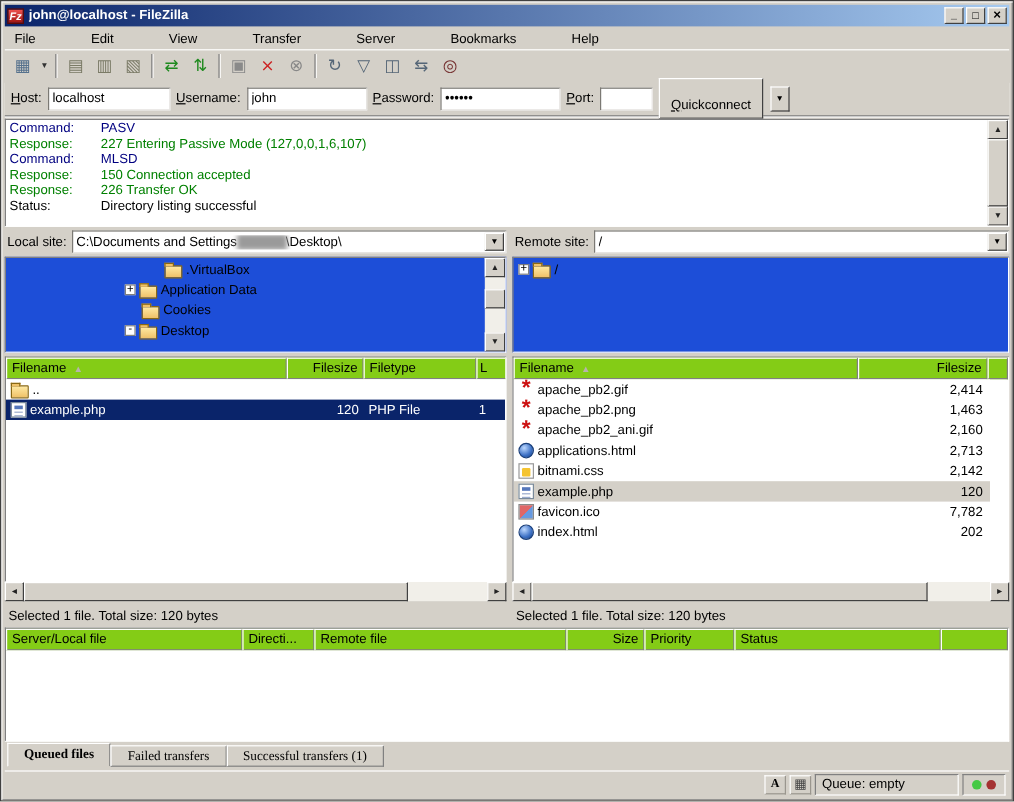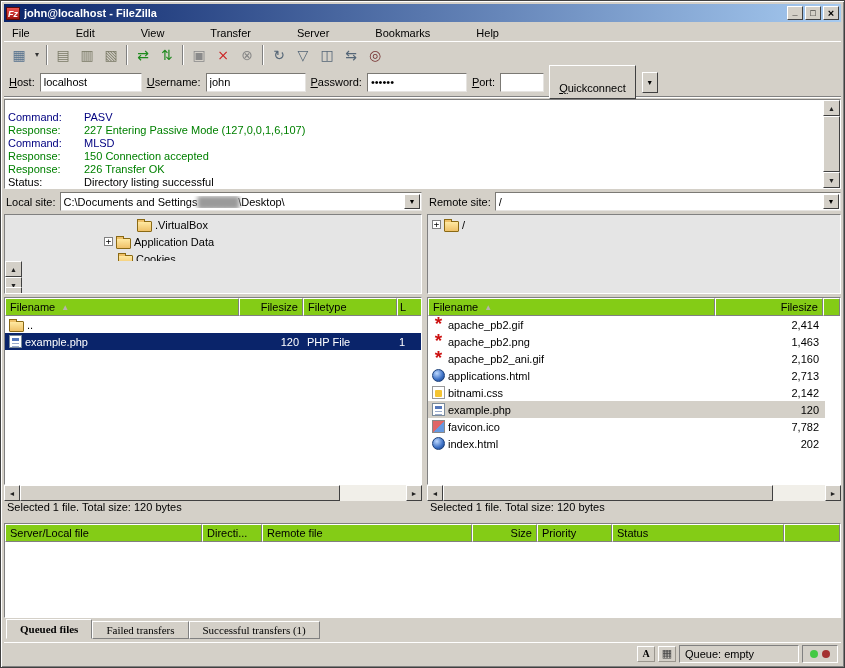--- a/index.html
+++ b/index.html
@@ -42,21 +42,21 @@
   .w-host{width:102px}.w-user{width:100px}.w-pass{width:100px}.w-port{width:44px}
   .qc-btn{height:21px;display:inline-block;padding:16px 9px;background:#d4d0c8;border:1px solid;
     border-color:#fff #404040 #404040 #fff;font:inherit;cursor:default;}
   .qc-btn::first-letter{text-decoration:underline;}
   .qc-drop{width:16px;height:21px;background:#d4d0c8;border:1px solid;border-color:#fff #404040 #404040 #fff;
     display:flex;align-items:center;justify-content:center;margin-left:1px;}
   .qc-drop::before{content:"▼";font-size:7px;}
   
   .log-wrap{height:90px;flex:none;margin-top:2px;display:flex;background:#fff;
     border:1px solid;border-color:#808080 #fff #fff #808080;overflow:hidden;}
-  .log{flex:1;padding:11px 3px;overflow:hidden;}
+  .log{flex:1;padding:1px 3px;overflow:hidden;}
   .log-line{display:flex;height:13px;line-height:13px;white-space:nowrap;}
   .log-label{width:76px;flex:none;}
   .log-line.command{color:var(--command-blue,#000080);}
   .log-line.response{color:var(--response-green,#008000);}
   .log-line.status{color:#000;}
   
   .vscroll{width:17px;flex:none;background:#f1efe9;display:flex;flex-direction:column;}
   .sb-btn{width:17px;height:16px;flex:none;background:#d4d0c8;border:1px solid;border-color:#fff #404040 #404040 #fff;
     display:flex;align-items:center;justify-content:center;font-size:7px;color:#222;}
   .sb-btn.h{width:16px;height:16px;}
@@ -77,21 +77,21 @@
   .site-label{padding-left:2px;white-space:nowrap;}
   .combo{flex:1;height:19px;background:#fff;border:1px solid;border-color:#7b7974 #e6e4e1 #e6e4e1 #7b7974;
     display:flex;align-items:center;padding-left:3px;overflow:hidden;}
   .combo-text{flex:1;white-space:nowrap;overflow:hidden;}
   .combo-arrow{width:16px;height:15px;flex:none;background:#d4d0c8;border:1px solid;border-color:#fff #404040 #404040 #fff;
     display:flex;align-items:center;justify-content:center;margin-right:1px;}
   .combo-arrow::before{content:"▼";font-size:7px;}
   .redacted{filter:blur(2px);color:#9a9a9a;letter-spacing:-1px;}
   
   .trees-row{height:80px;flex:none;display:flex;margin-top:1px;}
-  .treebox{background:#e5e5e5;border:1px solid;border-color:#808080 #fff #fff #808080;display:flex;overflow:hidden;flex-direction:column;}
+  .treebox{background:#1d4ed8;border:1px solid;border-color:#808080 #fff #fff #808080;display:flex;overflow:hidden;}
   .treebox.leftT{width:418px;margin-right:5px;}
   .treebox.rightT{width:414px;}
   .tree{flex:1;overflow:hidden;padding-top:1px;}
   .tree-row{height:17px;display:flex;align-items:center;gap:3px;white-space:nowrap;}
   .expander{width:9px;height:9px;flex:none;border:1px solid #808080;background:#fff;
     font-size:9px;line-height:7px;text-align:center;font-family:"DejaVu Sans Mono",monospace;}
   .expander-spacer{width:11px;flex:none;}
   .tree-label{white-space:nowrap;}
   
   .fic{flex:none;display:inline-block;}
@@ -127,21 +127,21 @@
   .cell{display:flex;align-items:center;gap:3px;padding:0 4px;height:17px;overflow:hidden;white-space:nowrap;flex:none;}
   .cell.num{justify-content:flex-end;}
   .lc0{width:234px}.lc1{width:64px}.lc2{width:94px}.lc3{width:26px;padding:0 2px;}
   .rc0{width:287px}.rc1{width:108px}
   .sel-active{background:var(--selection-active,#0a246a);color:#fff;}
   .sel-inactive{background:var(--selection-inactive,#d4d0c8);}
   .hscroll-row{height:16px;flex:none;display:flex;}
   .hs-leftP{width:418px;margin-right:5px;}
   .hs-rightP{width:414px;}
   
-  .status-row{height:19px;flex:none;display:flex;align-items:flex-start;}
+  .status-row{height:19px;flex:none;display:flex;align-items:flex-end;}
   .status-text{white-space:nowrap;overflow:hidden;}
   .status-text.leftZ{width:418px;margin-right:5px;padding-left:3px;}
   .status-text.rightZ{width:414px;padding-left:3px;}
   
   .queuebox{flex:1;margin-top:3px;display:flex;flex-direction:column;border:1px solid;
     border-color:#808080 #fff #fff #808080;background:#fff;overflow:hidden;}
   .qc0{width:197px}.qc1{width:60px}.qc2{width:210px}.qc3{width:65px}.qc4{width:75px}.qc5{width:172px}
   .qbody{flex:1;background:#fff;}
   
   .tabs{height:21px;flex:none;display:flex;align-items:flex-end;padding-left:2px;}

